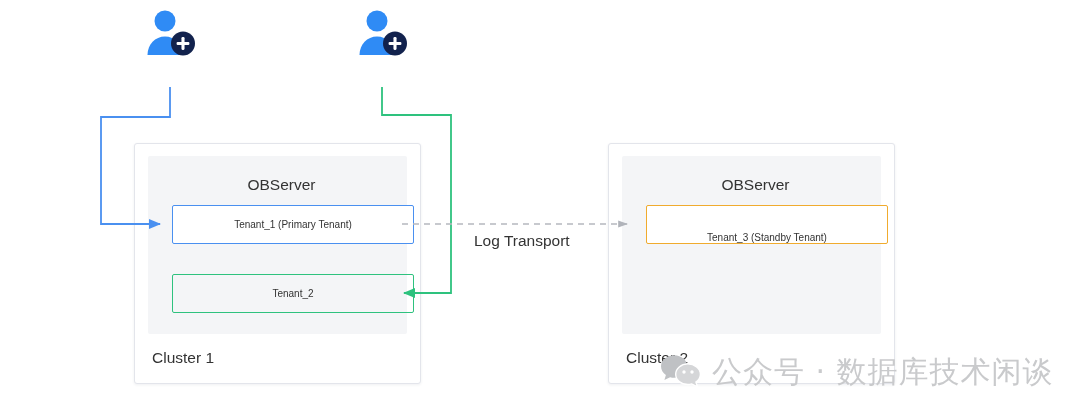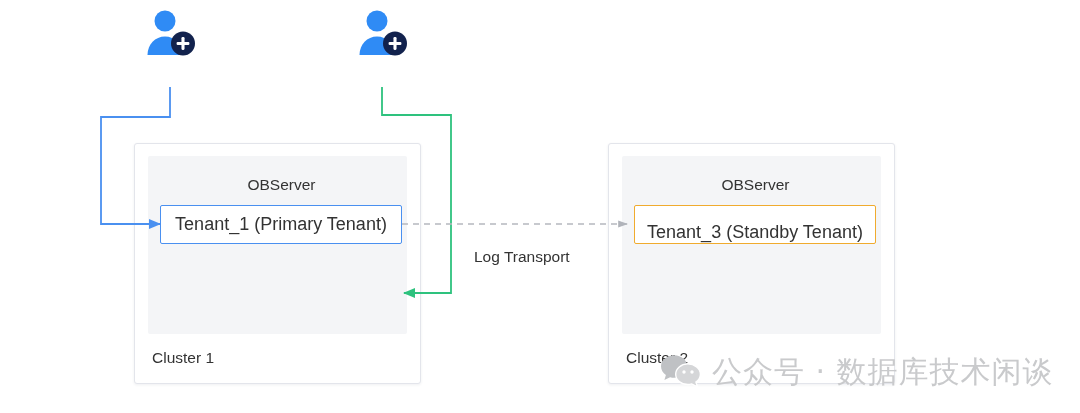--- a/index.html
+++ b/index.html
@@ -86,24 +86,25 @@
     text-align: center;
   }
 
   
   .tenant {
     position: absolute;
     display: flex;
     align-items: center;
     justify-content: center;
     border-radius: 2px;
-    font-size: 18px;
+    font-size: 10px;
     color: #333333;
     white-space: nowrap;
     box-sizing: border-box;
+    margin-left: 12px;
   }
   .tenant-primary {
     background: #ffffff;
     border: 1.6px solid #4a90f0;
   }
   .tenant-plain {
     background: transparent;
     border: 1.6px solid #2ec27e;
   }
   .tenant-standby {
@@ -111,21 +112,20 @@
     border: 1.6px solid #f0ab2e;
   }
 
   
   .link-label {
     position: absolute;
     z-index: 4;
     font-size: 15.5px;
     color: #333333;
     white-space: nowrap;
-    margin-top: 16px;
   }
 
   
   .watermark {
     position: absolute;
     z-index: 6;
     display: flex;
     align-items: flex-start;
     gap: 10px;
     color: #c9cacc;
@@ -189,20 +189,23 @@
     <div class="observer-panel" style="left:13px; top:12px; width:259px; height:178px;">
       <div class="observer-title">OBServer</div>
     </div>
     <div class="cluster-label" style="top:205px;">Cluster 1</div>
   </div>
 
   <div class="tenant tenant-primary" style="left:160px; top:205px; width:242px; height:39px; z-index:2;">
     <span>Tenant_1 (Primary Tenant)</span>
   </div>
 
+  <div class="tenant tenant-plain" style="left:160px; top:274px; width:242px; height:39px; z-index:2;">
+    <span>Tenant_2</span>
+  </div>
 
   <div class="cluster" style="left:608px; top:143px; width:285px; height:239px;">
     <div class="observer-panel" style="left:13px; top:12px; width:259px; height:178px;">
       <div class="observer-title">OBServer</div>
     </div>
     <div class="cluster-label" style="top:205px;">Cluster 2</div>
   </div>
 
   <div class="tenant tenant-standby" style="left:634px; top:205px; width:242px; height:39px; z-index:2;align-items:flex-end;">
     <span>Tenant_3 (Standby Tenant)</span>

